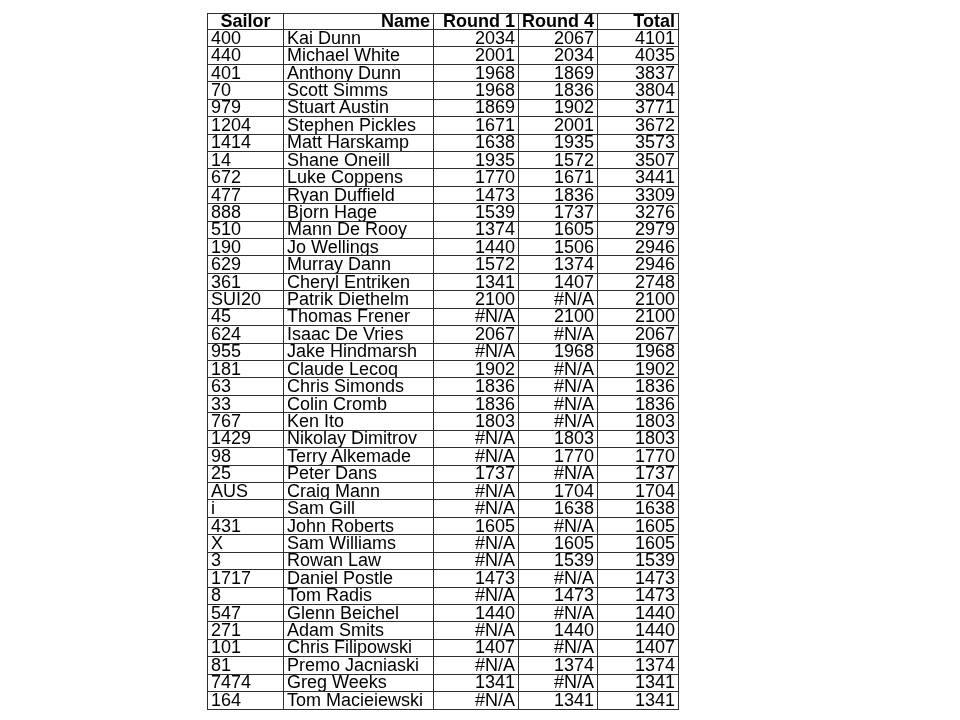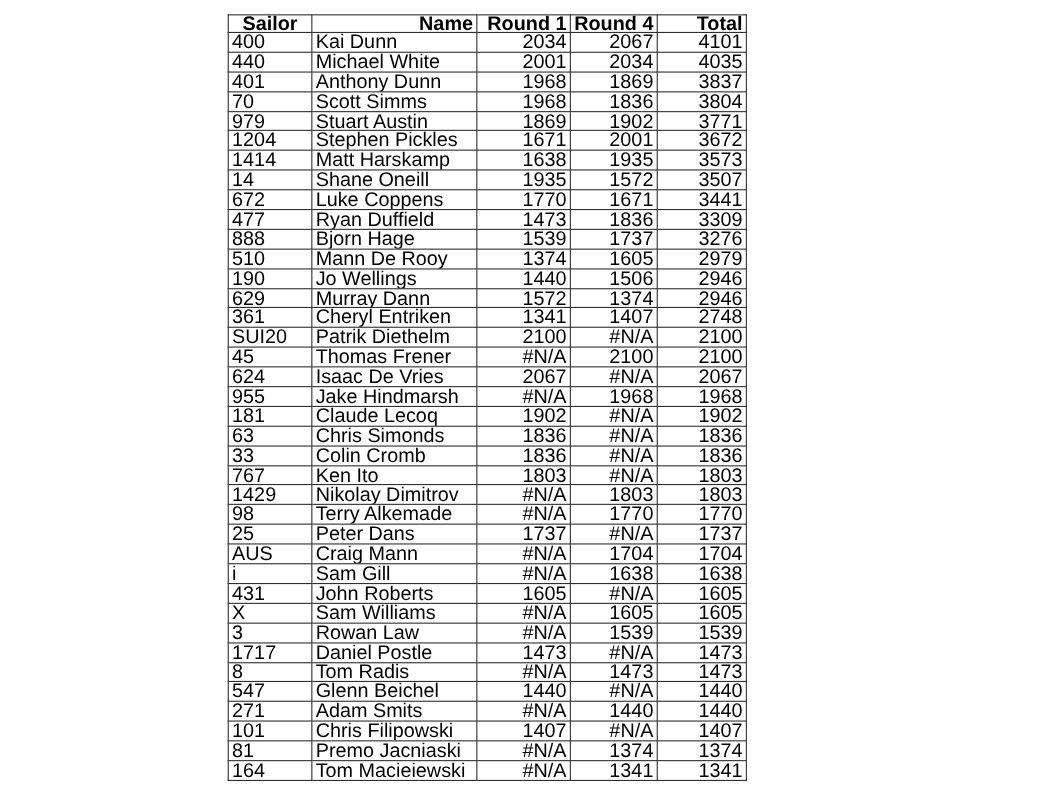--- a/index.html
+++ b/index.html
@@ -329,20 +329,27 @@
           <td class="cell-num">1407</td>
         </tr>
         <tr>
           <td class="cell-sailor">81</td>
           <td class="cell-name">Premo Jacniaski</td>
           <td class="cell-na">#N/A</td>
           <td class="cell-num">1374</td>
           <td class="cell-num">1374</td>
         </tr>
         <tr>
+          <td class="cell-sailor">7474</td>
+          <td class="cell-name">Greg Weeks</td>
+          <td class="cell-num">1341</td>
+          <td class="cell-na">#N/A</td>
+          <td class="cell-num">1341</td>
+        </tr>
+        <tr>
           <td class="cell-sailor">164</td>
           <td class="cell-name">Tom Macieiewski</td>
           <td class="cell-na">#N/A</td>
           <td class="cell-num">1341</td>
           <td class="cell-num">1341</td>
         </tr>
       </tbody>
   </table>
 </div>
 

